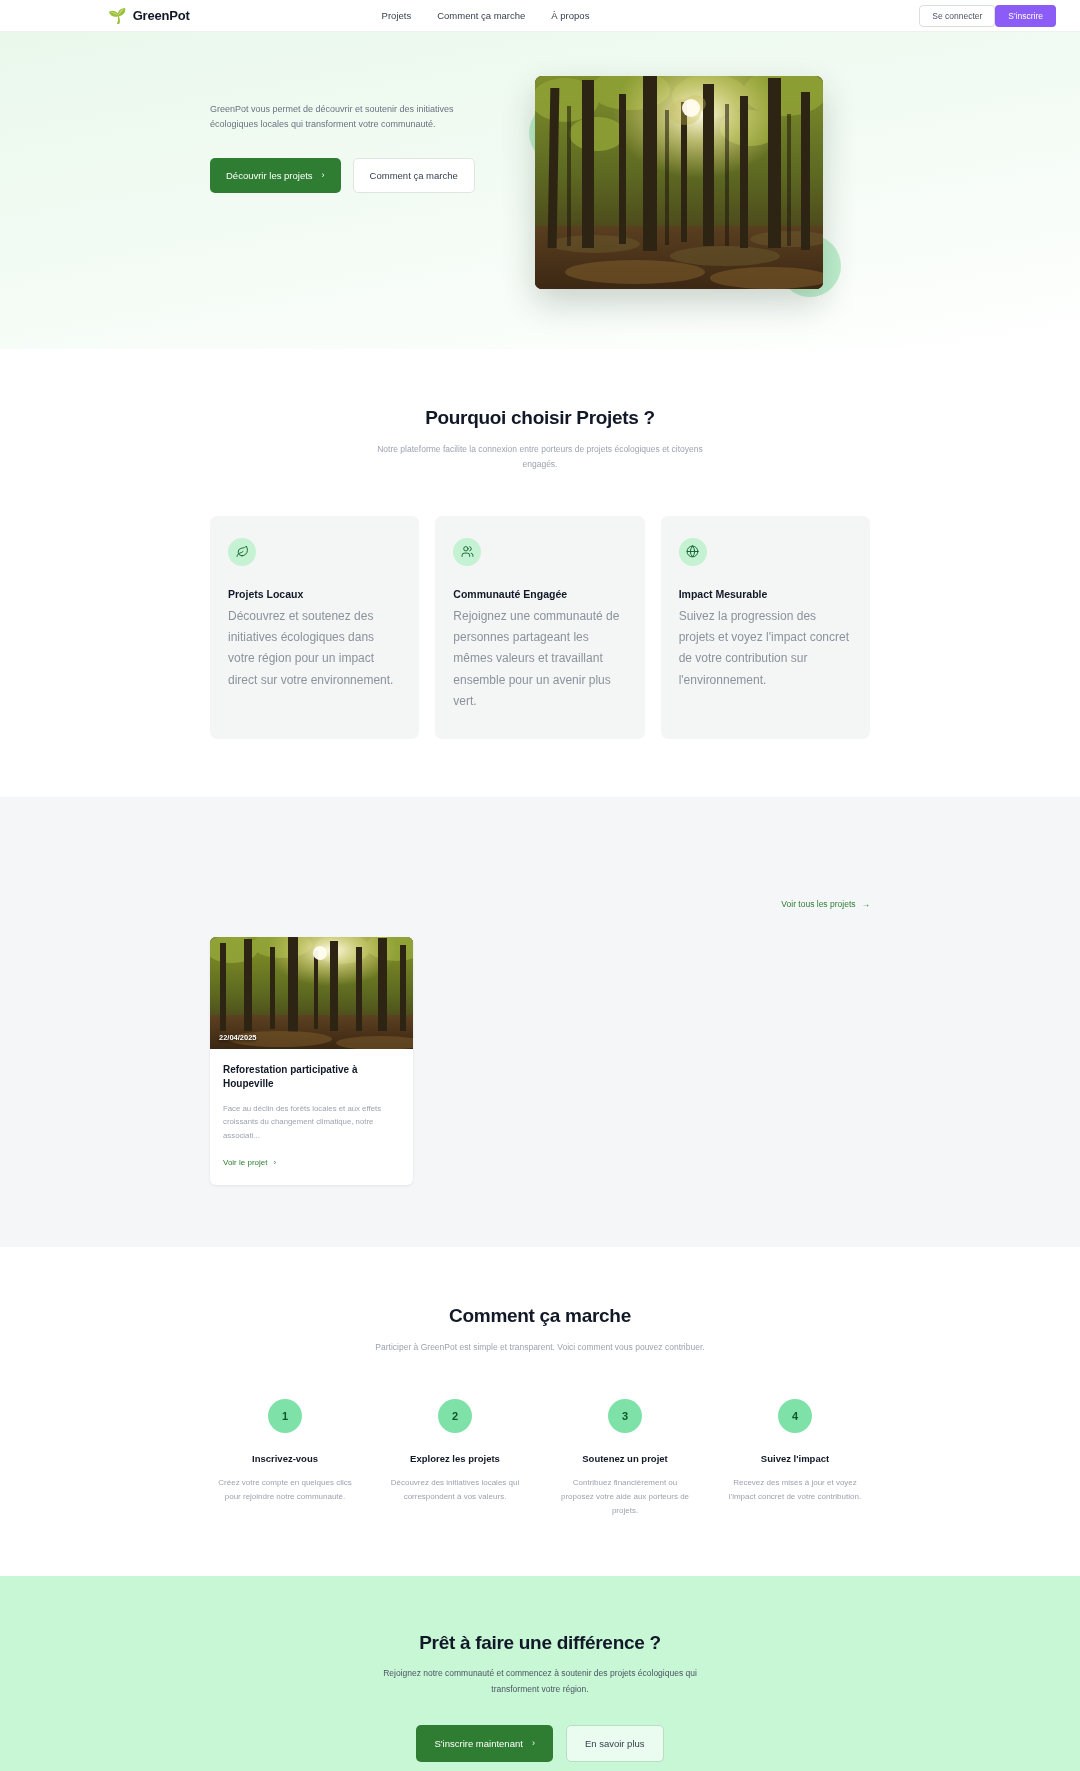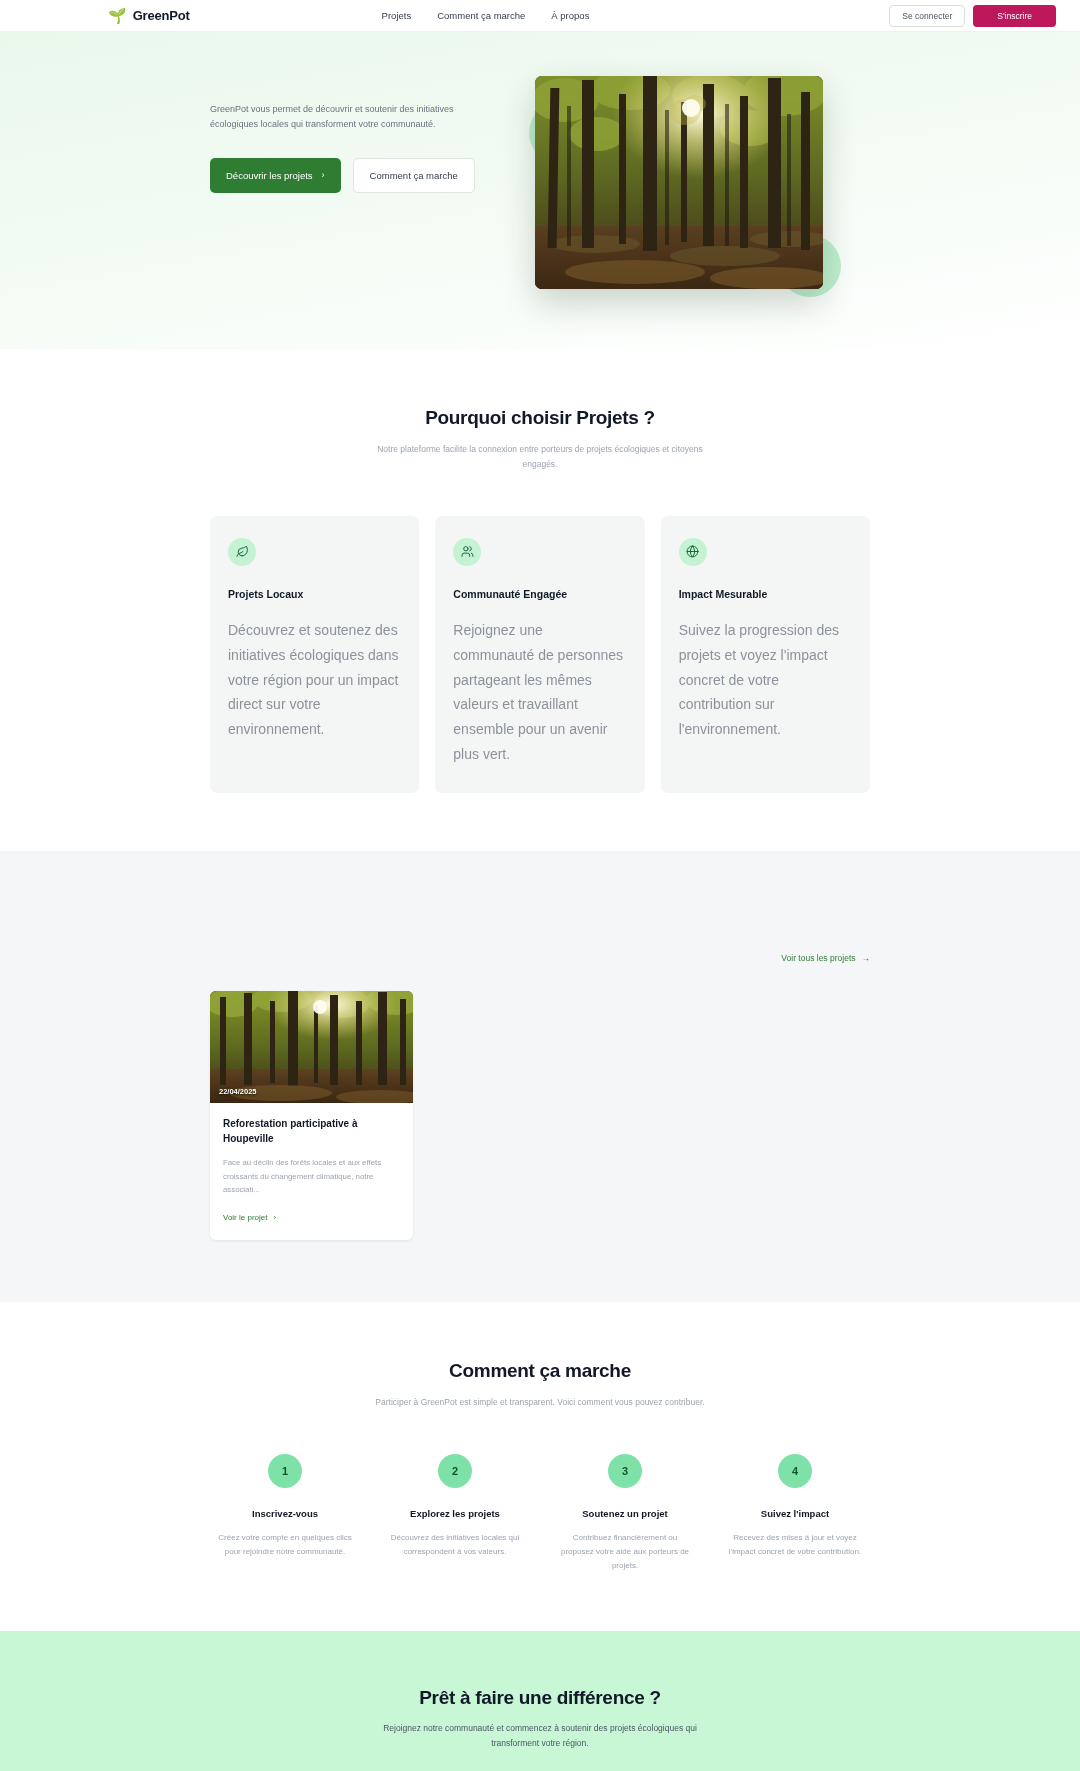--- a/index.html
+++ b/index.html
@@ -29,31 +29,31 @@
   .brand-logo { font-size: 15px; line-height: 1; }
   .brand-name { font-size: 13px; font-weight: bold; color: #111827; letter-spacing: -0.2px; }
   .nav {
     display: flex; align-items: center; gap: 26px;
     margin-left: 192px;
   }
   .nav a {
     font-size: 9.5px; color: #374151; text-decoration: none; white-space: nowrap;
   }
   .auth {
-    margin-left: auto; display: flex; align-items: center; gap: 8px;
+    margin-left: auto; display: flex; align-items: center; 
   }
   .btn-login {
     font-size: 8.5px; color: #4b5563; background: #fff;
     border: 1px solid #d9dfd9; border-radius: 4px;
     padding: 5px 12px; white-space: nowrap; cursor: pointer;
   }
   .btn-signup {
-    font-size: 8.5px; color: #ffffff; background: #be185d;
+    font-size: 8.5px; color: #ffffff; background: #8b5cf6;
     border: none; border-radius: 4px;
-    padding: 6px 24px; white-space: nowrap; cursor: pointer; font-weight: 500;
+    padding: 6px 13px; white-space: nowrap; cursor: pointer; font-weight: 500;
   }
 
   
   .hero {
     background: linear-gradient(170deg,#eaf8ec 0%,#f2fbf3 45%,#ffffff 100%);
     padding: 34px 0 60px;
     position: relative;
   }
   .hero-inner {
     width: 660px; margin: 0 auto;
@@ -116,21 +116,21 @@
   }
   .feature-icon {
     width: 28px; height: 28px; border-radius: 50%;
     background: #c4f2d2; display: flex; align-items: center; justify-content: center;
     color: #166534;
   }
   .feature-title {
     margin-top: 22px; font-size: 10.5px; font-weight: bold; color: #111827;
   }
   .feature-desc {
-    margin-top: 18px; font-size: 14px; line-height: 1.78; color: #8b929c;
+    margin-top: 6px; font-size: 12px; line-height: 1.78; color: #8b929c;
   }
 
   
   .projects { background: #f4f6f8; padding: 58px 0 62px; }
   .proj-head { display: flex; align-items: flex-start; }
   .proj-head h2 {
     font-size: 19px; font-weight: bold; color: #111827; letter-spacing: -0.3px;
   }
   .proj-head .proj-sub {
     margin-top: 13px; font-size: 8.5px; line-height: 1.7; color: #9ca3af; width: 285px;

